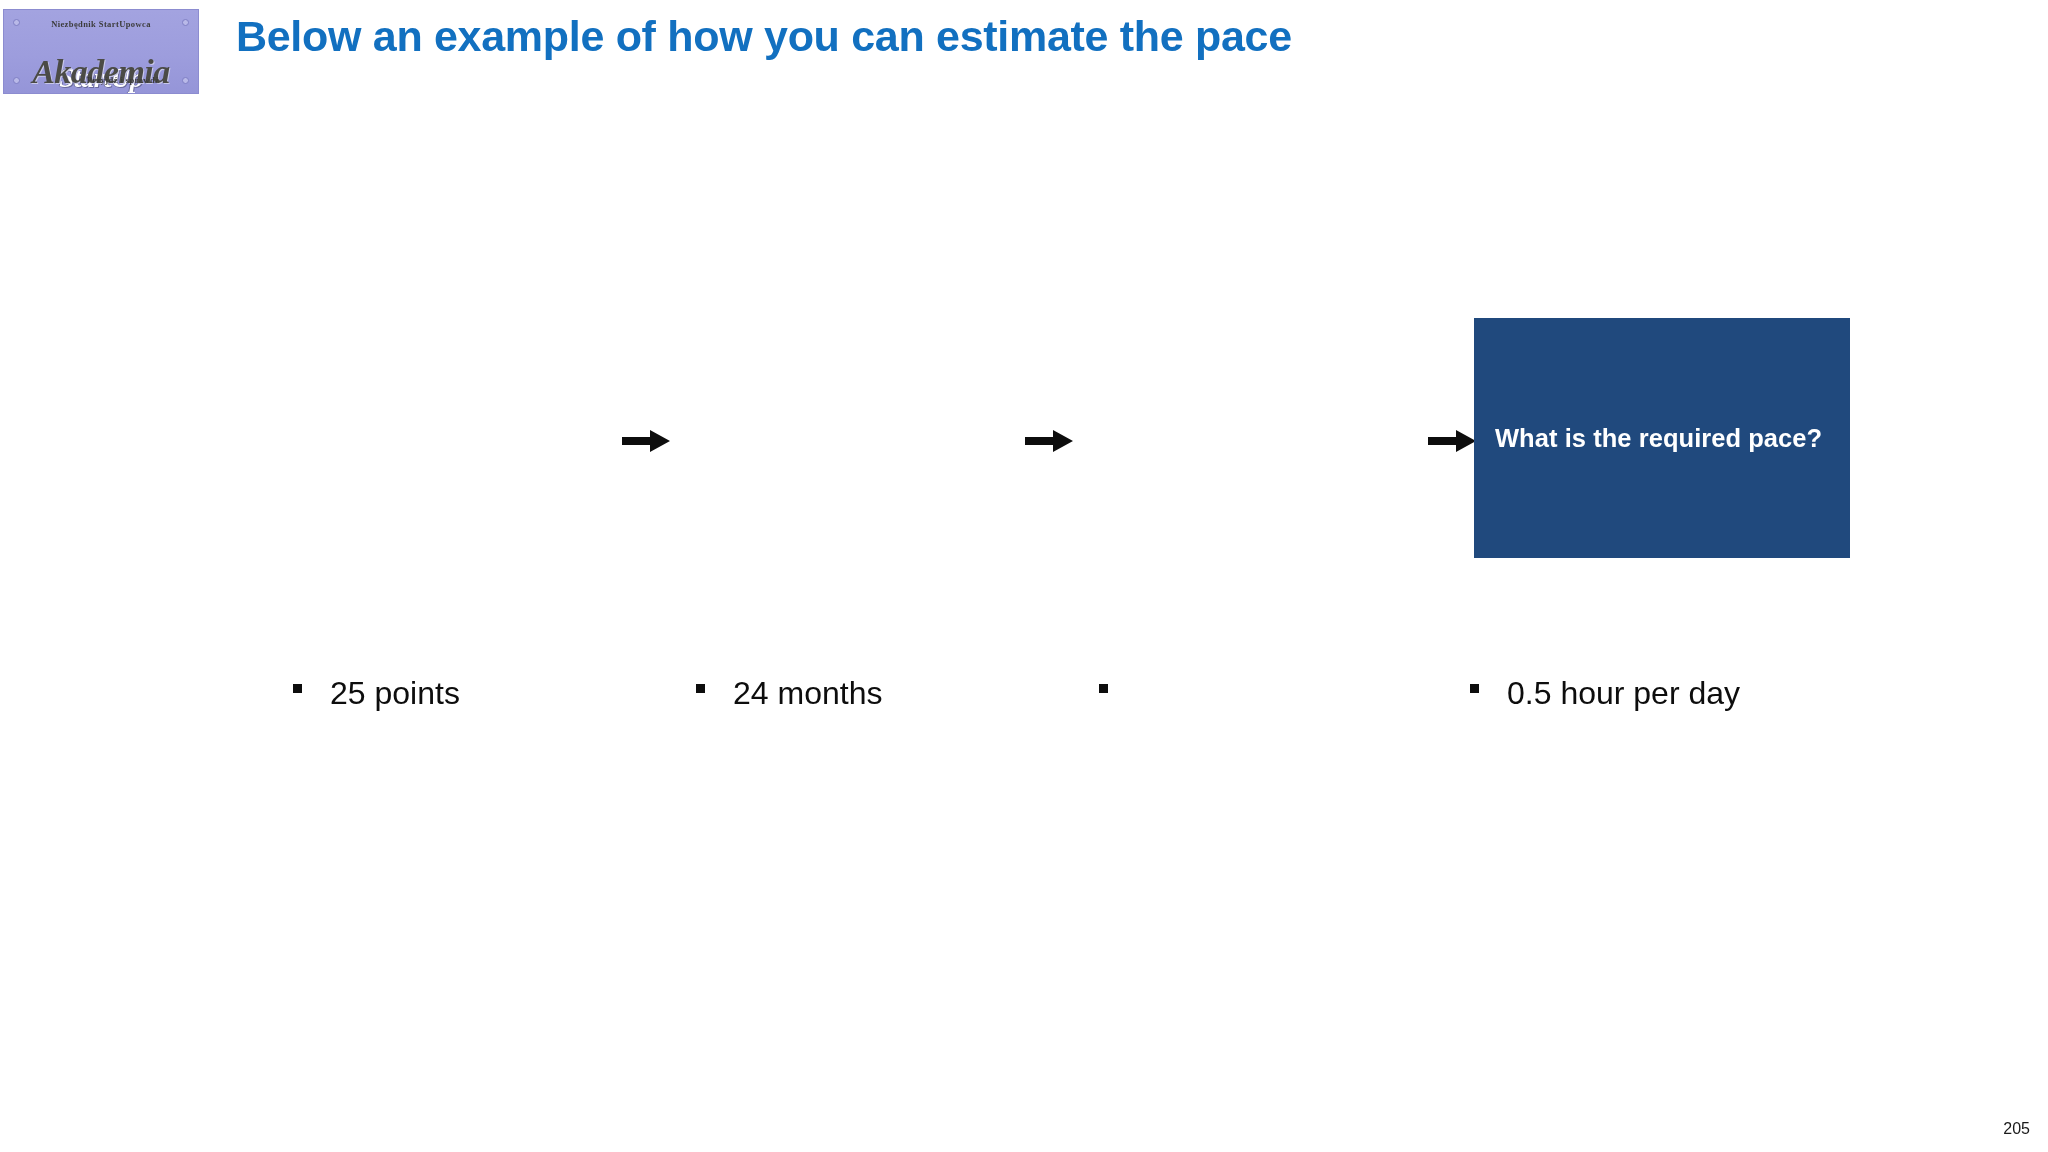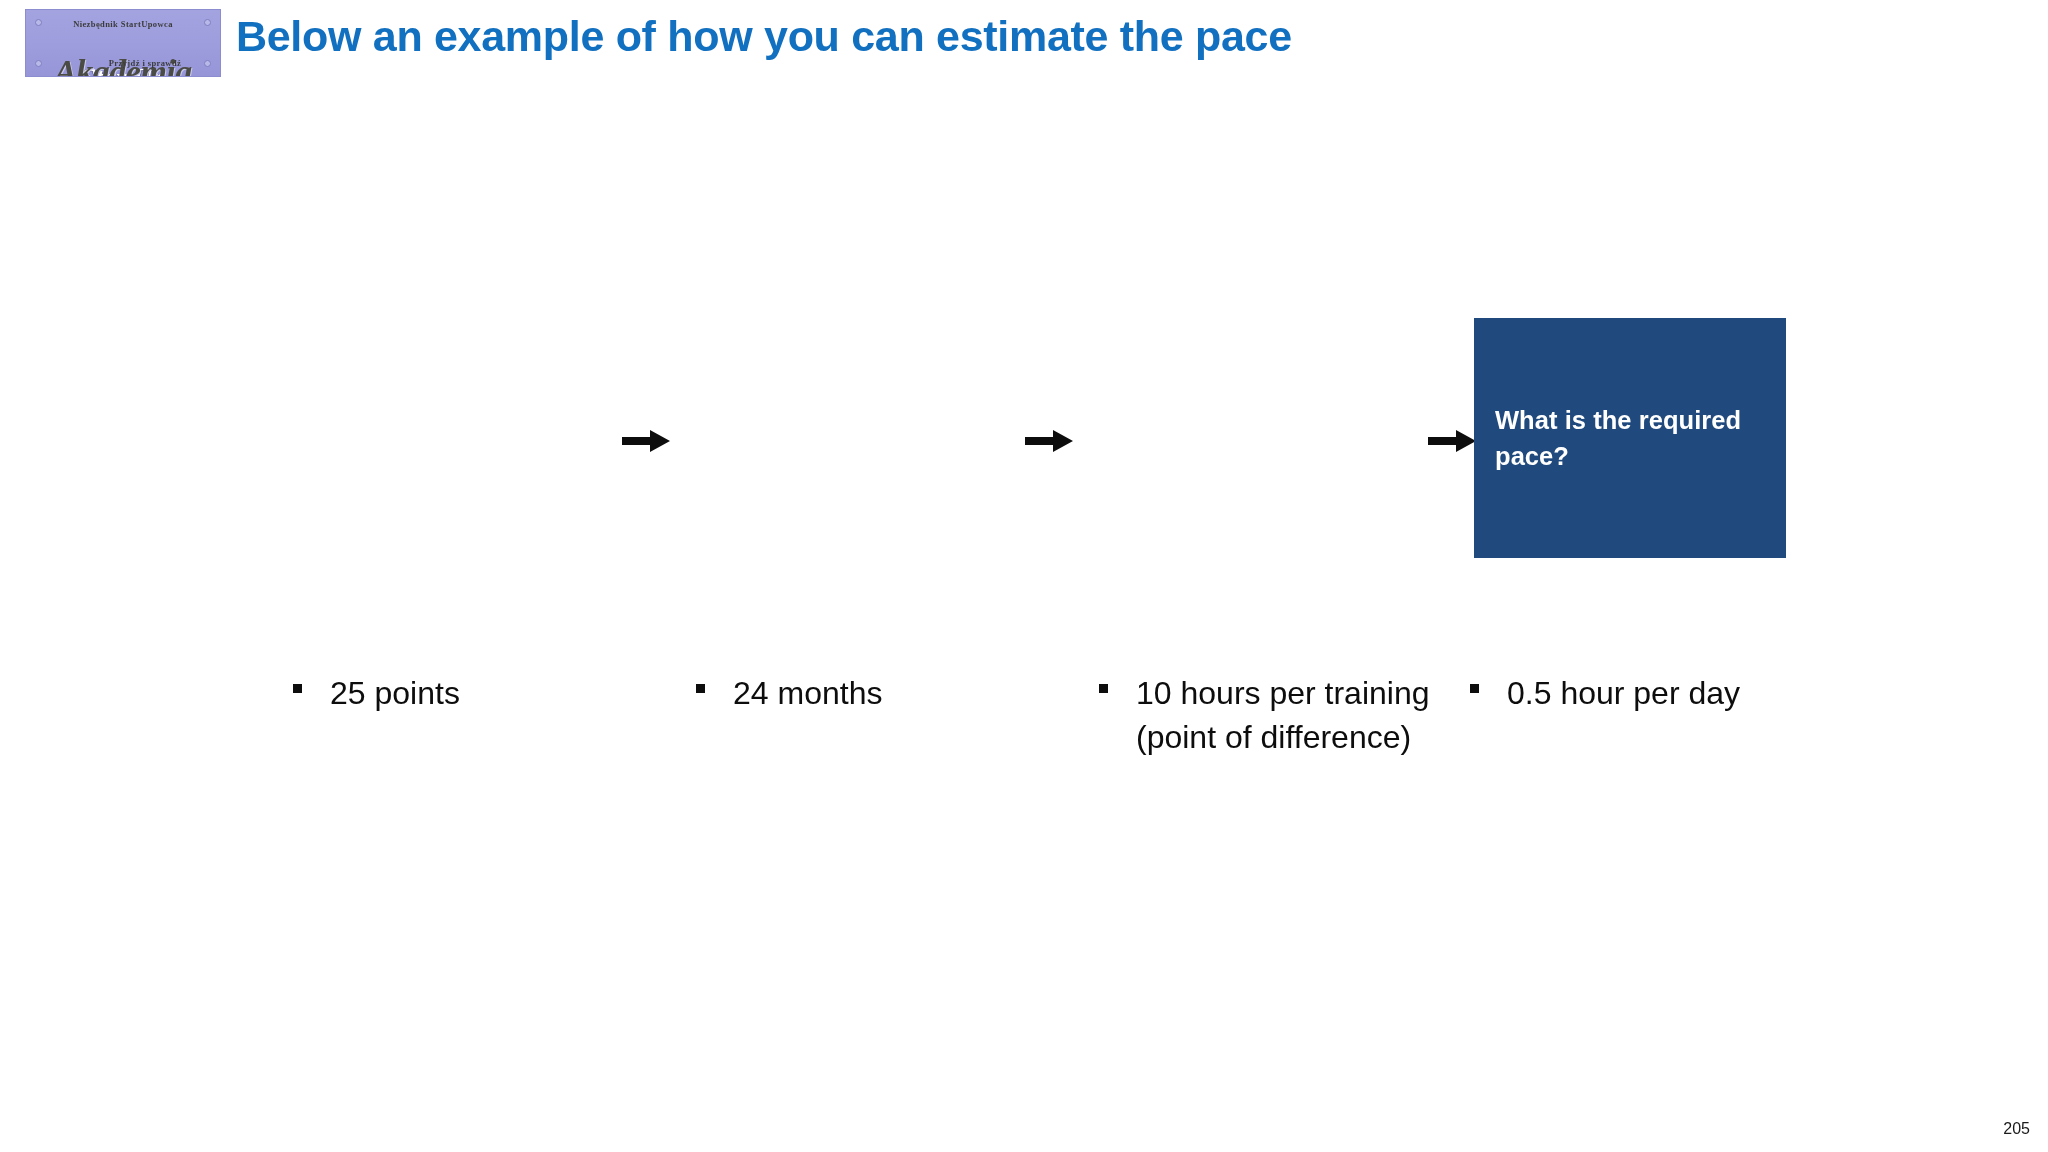--- a/index.html
+++ b/index.html
@@ -12,24 +12,24 @@
     height: 1152px;
     position: relative;
     overflow: hidden;
     font-family: "Liberation Sans", sans-serif;
     -webkit-font-smoothing: antialiased;
   }
 
   
   #logo {
     position: absolute;
-    left: 25px;
+    left: 3px;
     top: 9px;
     width: 196px;
-    height: 68px;
+    height: 85px;
     background: linear-gradient(180deg, #a3a3e0 0%, #9d9ddd 55%, #9595d8 100%);
     border: 1px solid #8c8cd0;
     box-sizing: border-box;
     overflow: hidden;
   }
   #logo .screw {
     position: absolute;
     width: 7px;
     height: 7px;
     border-radius: 50%;
@@ -198,21 +198,21 @@
     </svg>
   </div>
 
 
   <div class="flow-arrow" style="left:1428px;">
     <svg width="48" height="22" viewBox="0 0 48 22" aria-hidden="true">
       <path d="M0 7 H28 V0 L48 11 L28 22 V15 H0 Z" fill="#0d0d0d"></path>
     </svg>
   </div>
 
-  <div class="flow-box" style="left:1474px; width:312px;">
+  <div class="flow-box" style="left:1474px; width:376px;">
     <div class="box-text">What is the required pace?</div>
   </div>
 
 </div>
 
 <div id="bullets">
 
   <div class="bullet-col" style="left:293px; width:340px;">
     <div class="bullet-row">
       <span class="bullet-mark"></span>
@@ -223,22 +223,20 @@
   <div class="bullet-col" style="left:696px; width:340px;">
     <div class="bullet-row">
       <span class="bullet-mark"></span>
       <span class="bullet-text">24 months</span>
     </div>
   </div>
 
   <div class="bullet-col" style="left:1099px; width:340px;">
     <div class="bullet-row">
       <span class="bullet-mark"></span>
-      <span class="bullet-text">10 hours per training
-(point of difference)</span>
     </div>
   </div>
 
   <div class="bullet-col" style="left:1470px; width:340px;">
     <div class="bullet-row">
       <span class="bullet-mark"></span>
       <span class="bullet-text">0.5 hour per day</span>
     </div>
   </div>
 

